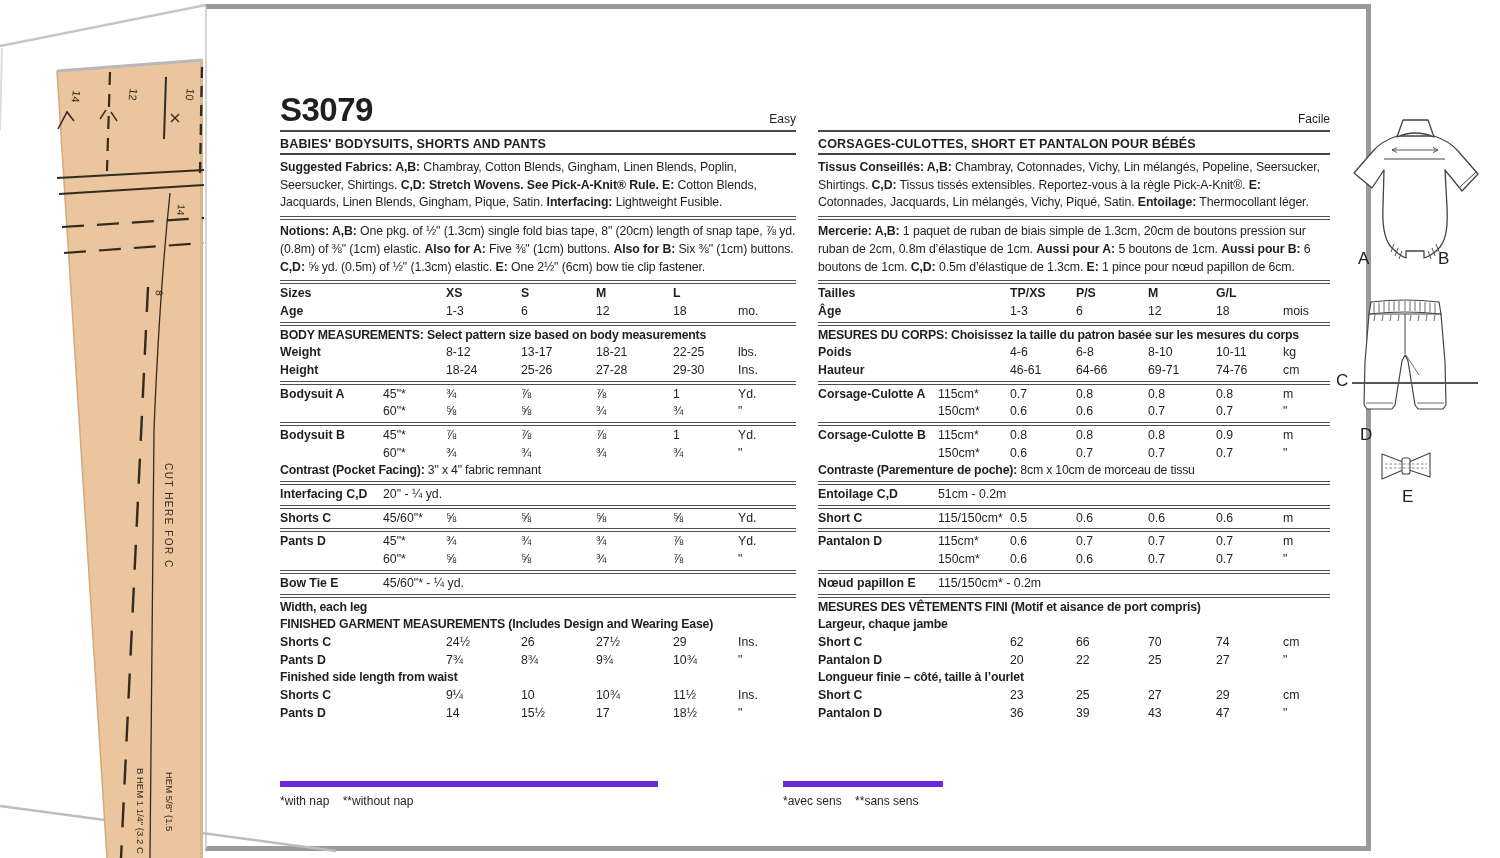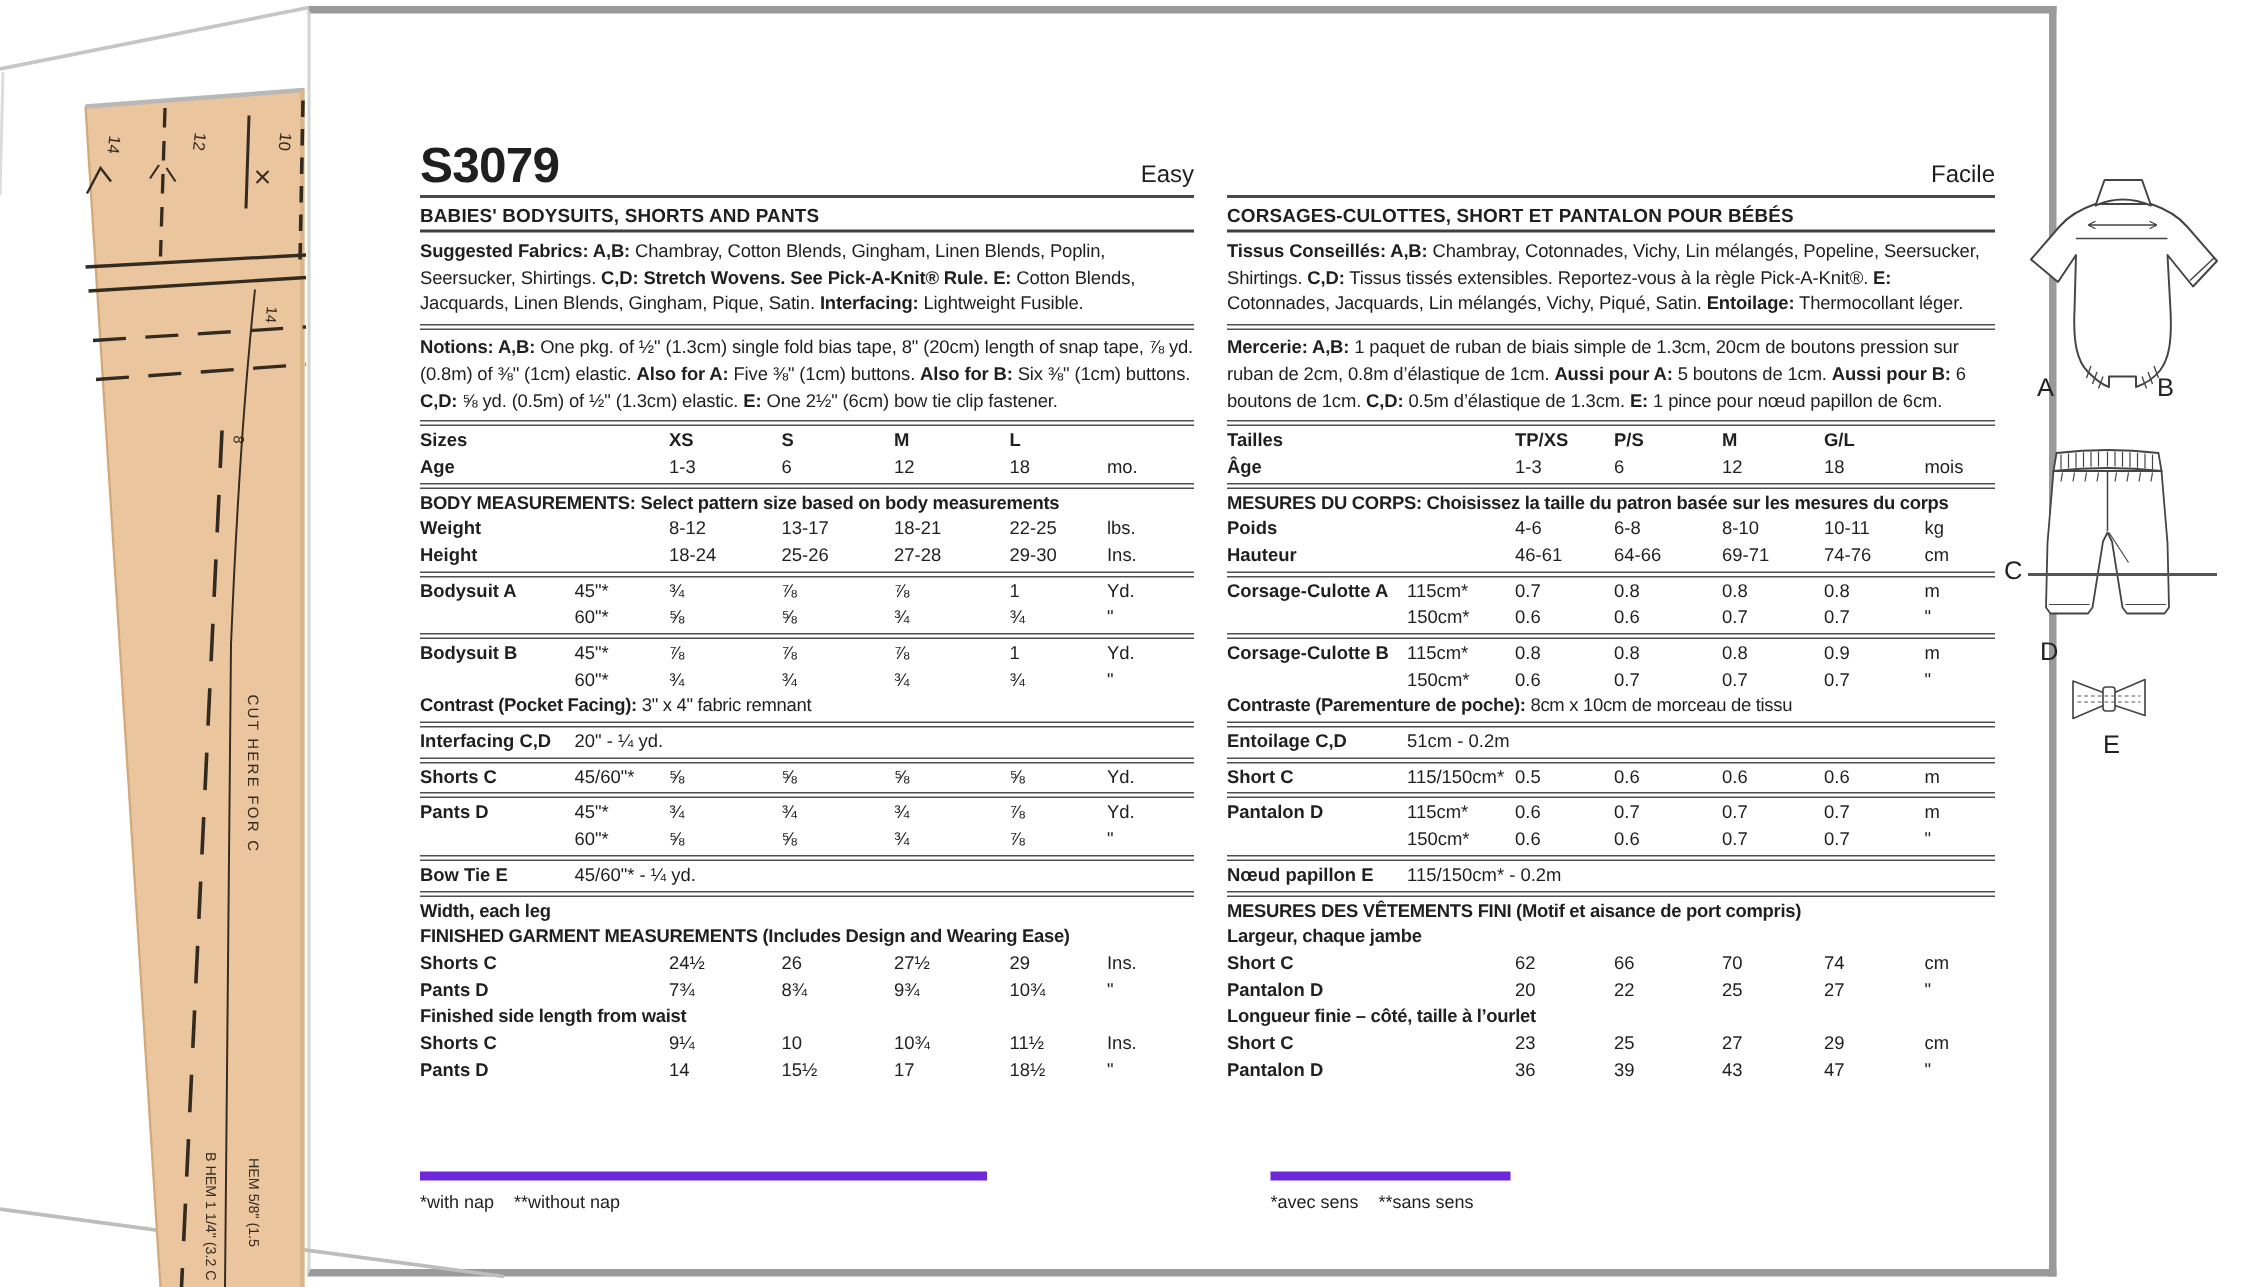--- a/index.html
+++ b/index.html
@@ -7,41 +7,41 @@
          font-family:"Liberation Sans","DejaVu Sans",sans-serif;color:#1f1f1f;}
   
   .envelope{position:absolute;left:205px;top:4px;width:1166px;height:847px;box-sizing:border-box;
             background:#ffffff;border:5px solid #9a9a9a;border-left:2px solid #d4d4d4;text-decoration:underline;}
   
   .col{position:absolute;top:80px;}
   .col-en{left:73px;width:516px;--xw:103px;--x1:166px;--x2:241px;--x3:316px;--x4:393px;--xu:458px;}
   .col-fr{left:611px;width:512px;--xw:120px;--x1:192px;--x2:258px;--x3:330px;--x4:398px;--xu:465px;}
   .mast{position:relative;height:41px;border-bottom:2px solid #4a4a4a;}
   .pnum{position:absolute;left:0;bottom:1px;font-size:33px;font-weight:700;letter-spacing:-0.5px;}
-  .diff{position:absolute;right:0;bottom:4px;font-size:16px;}
+  .diff{position:absolute;right:0;bottom:4px;font-size:12px;}
   .ptitle{height:21px;line-height:24px;font-weight:700;font-size:12.6px;letter-spacing:0.1px;
           border-bottom:2px solid #404040;white-space:nowrap;}
   .rows{padding-top:2px;}
   .para{font-size:12.3px;line-height:17.7px;padding:2px 0 3px;letter-spacing:-0.1px;}
   .para .b{font-weight:700;}
   .hrow{height:17.7px;line-height:17.7px;font-size:12.3px;white-space:nowrap;letter-spacing:-0.2px;}
   .hrow .b{font-weight:700;}
   .trow{position:relative;height:17.7px;line-height:17.7px;font-size:12.3px;}
   .trow span{position:absolute;white-space:nowrap;}
   .cl{left:0;font-weight:700;}
   .cw{left:var(--xw);}
   .c0{left:var(--x1);text-align:center;} .c1{left:var(--x2);} .c2{left:var(--x3);} .c3{left:var(--x4);}
   .cu{left:var(--xu);}
   .hb .cc{font-weight:700;}
   .rule{height:2px;border-top:1px solid #4f4f4f;border-bottom:1px solid #4f4f4f;margin:1px 0;}
   
   .fn{position:absolute;top:772px;border-top:6px solid #6d28d9;padding-top:7px;
       font-size:12px;white-space:pre;}
   .fn-en{left:73px;width:378px;}
-  .fn-fr{left:640px;width:160px;}
+  .fn-fr{left:576px;width:160px;}
   
   .dlabel{position:absolute;font-size:17px;color:#222;}
   .dsvg{position:absolute;}
   .cline{position:absolute;left:1145px;top:373px;width:126px;height:2px;background:#555;}
 </style>
 </head>
 <body>
 
 <div class="scene">
 

